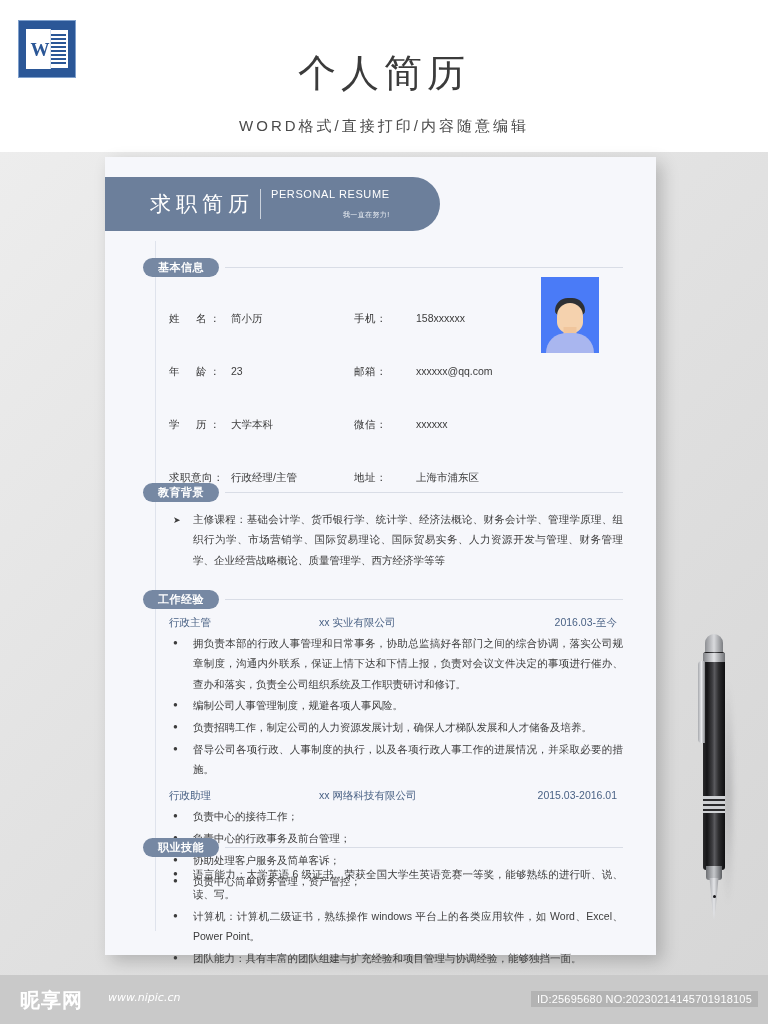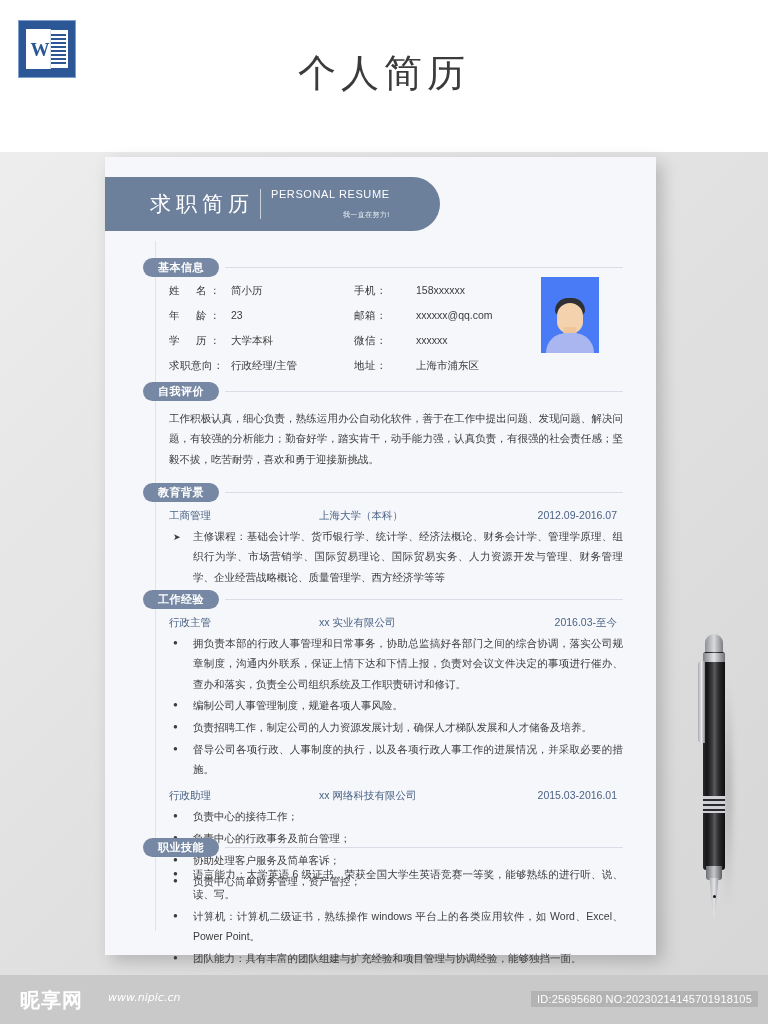--- a/index.html
+++ b/index.html
@@ -188,21 +188,21 @@
   }
 
   
   .info-grid {
     display: grid;
     grid-template-columns: 185px 1fr;
     row-gap: 11px;
     font-size: 10.5px;
     color: #3c3c3c;
   }
-  .info-cell { display: flex; }
+  .info-cell { display: flex; margin-top: 28px; }
   .info-label {
     width: 62px;
     color: #333333;
     letter-spacing: 3px;
     flex: none;
   }
   .info-label.wide { letter-spacing: 0.5px; }
   .info-value { color: #3c3c3c; }
 
   .photo {
@@ -398,20 +398,21 @@
 <div class="top-area">
   <div class="word-icon">
     <div class="word-icon-inner">
       <div class="word-icon-page"></div>
       <div class="word-icon-lines"></div>
       <div class="word-icon-fold"></div>
       <div class="word-icon-w">W</div>
     </div>
   </div>
   <div class="main-title">个人简历</div>
+  <div class="sub-title">WORD格式/直接打印/内容随意编辑</div>
 </div>
 
 <div class="canvas"></div>
 
 <div class="page">
 
   <div class="banner">
     <div class="banner-cn">求职简历</div>
     <div class="banner-divider"></div>
     <div class="banner-right">
@@ -464,41 +465,27 @@
       </div>
     </div>
     <div class="photo">
       <div class="photo-hair"></div>
       <div class="photo-head"></div>
       <div class="photo-neck"></div>
       <div class="photo-body"></div>
     </div>
   </div>
 
-  <div class="section" style="top:224px;">
-    <div class="sec-head">
-      <div class="pill">自我评价</div>
-      <div class="rule"></div>
-    </div>
-    <div class="sec-body">
-      <div class="para">工作积极认真，细心负责，熟练运用办公自动化软件，善于在工作中提出问题、发现问题、解决问题，有较强的分析能力；勤奋好学，踏实肯干，动手能力强，认真负责，有很强的社会责任感；坚毅不拔，吃苦耐劳，喜欢和勇于迎接新挑战。</div>
-    </div>
-  </div>
 
   <div class="section" style="top:325px;">
     <div class="sec-head">
       <div class="pill">教育背景</div>
       <div class="rule"></div>
     </div>
     <div class="sec-body">
-      <div class="entry-row">
-        <span class="entry-title">工商管理</span>
-        <span class="entry-org">上海大学（本科）</span>
-        <span class="entry-date">2012.09-2016.07</span>
-      </div>
       <ul class="bullets">
         <li class="bullet">
           <span class="bullet-mark arrow">➤</span>
           <span class="bullet-text">主修课程：基础会计学、货币银行学、统计学、经济法概论、财务会计学、管理学原理、组织行为学、市场营销学、国际贸易理论、国际贸易实务、人力资源开发与管理、财务管理学、企业经营战略概论、质量管理学、西方经济学等等</span>
         </li>
       </ul>
     </div>
   </div>
 
   <div class="section" style="top:432px;">

